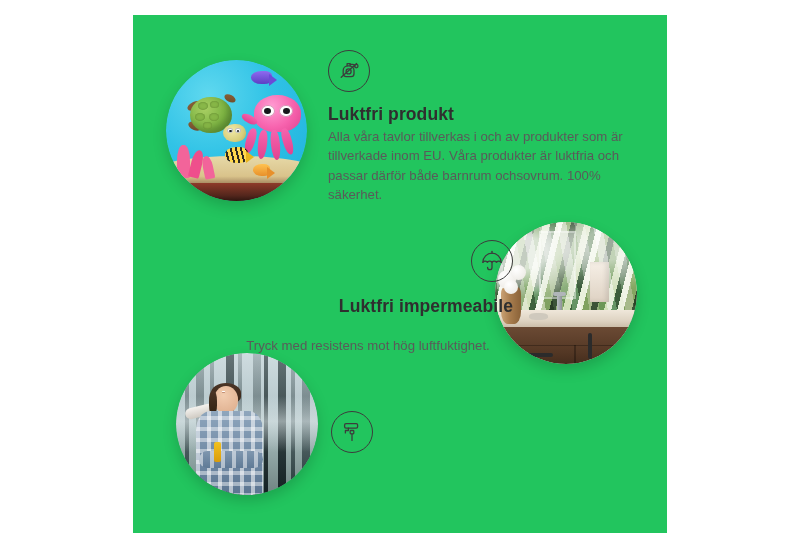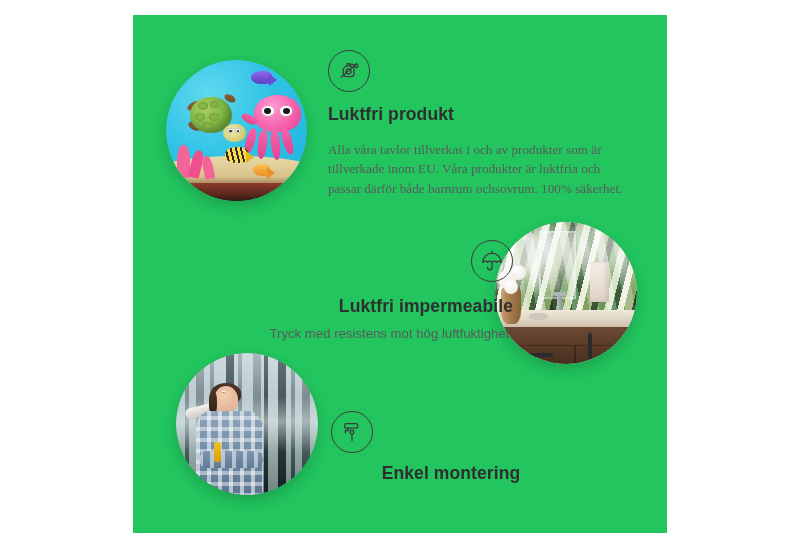--- a/index.html
+++ b/index.html
@@ -287,26 +287,26 @@
   .feature-text{
     margin:0;
     font-size: 13.2px;
     color: #5a5a5a;
     line-height: 1.47;
   }
 
   .f1 { left: 195px; top: 35px; width: 295px; }
   .f1 .icon-circle { left: 0; top: 0; }
   .f1 .feature-title { margin-top: 54px; }
-  .f1 .feature-text  { margin-top: 14px; font-family: Liberation Serif, serif; }
+  .f1 .feature-text  { margin-top: 1px; }
 
   .f2 { left: 90px; top: 225px; width: 290px; text-align: right; }
   .f2 .icon-circle { right: 0; top: 0; left:auto; }
   .f2 .feature-title { margin-top: 56px; }
-  .f2 .feature-text  { margin-top: 6px; }
+  .f2 .feature-text  { margin-top: 18px; text-align: center; }
 
   .f3 { left: 198px; top: 396px; width: 240px; text-align: center; }
   .f3 .icon-circle { left: 0; top: 0; }
   .f3 .feature-title { margin-top: 52px; }
   .f3 .feature-text  { margin-top: 6px; }
 </style>
 </head>
 <body>
 
 <div class="page">
@@ -446,17 +446,16 @@
 
     <div class="block f3">
       <div class="icon-circle">
         <svg width="26" height="26" viewBox="0 0 26 26" fill="none" stroke="#3c3c3c" stroke-width="1.3" stroke-linecap="round" stroke-linejoin="round">
           <rect x="5.6" y="4.6" width="13" height="4.6" rx="1.4"></rect>
           <path d="M9.4 9.2v2.3h-3v2.4"></path>
           <rect x="11.2" y="11.5" width="3.6" height="3.3" rx="0.7"></rect>
           <path d="M13 14.8v6.6"></path>
         </svg>
       </div>
-      <h3 class="feature-title">Enkel montering</h3>
     </div>
 
   </div>
 </div>
 
 </body></html>

